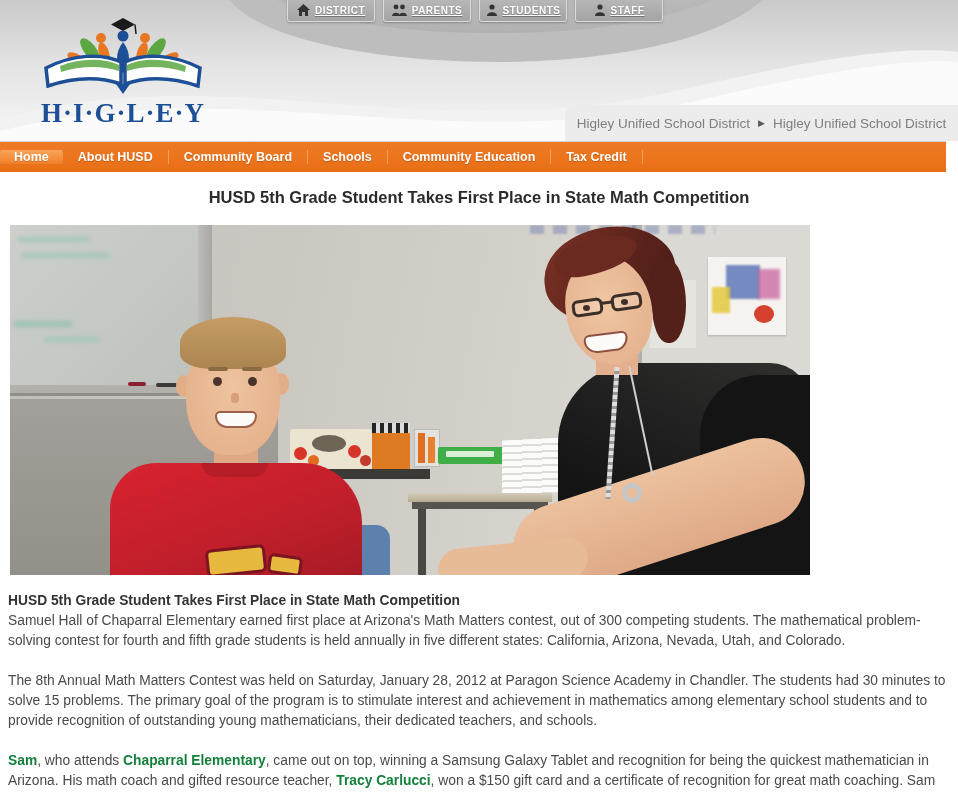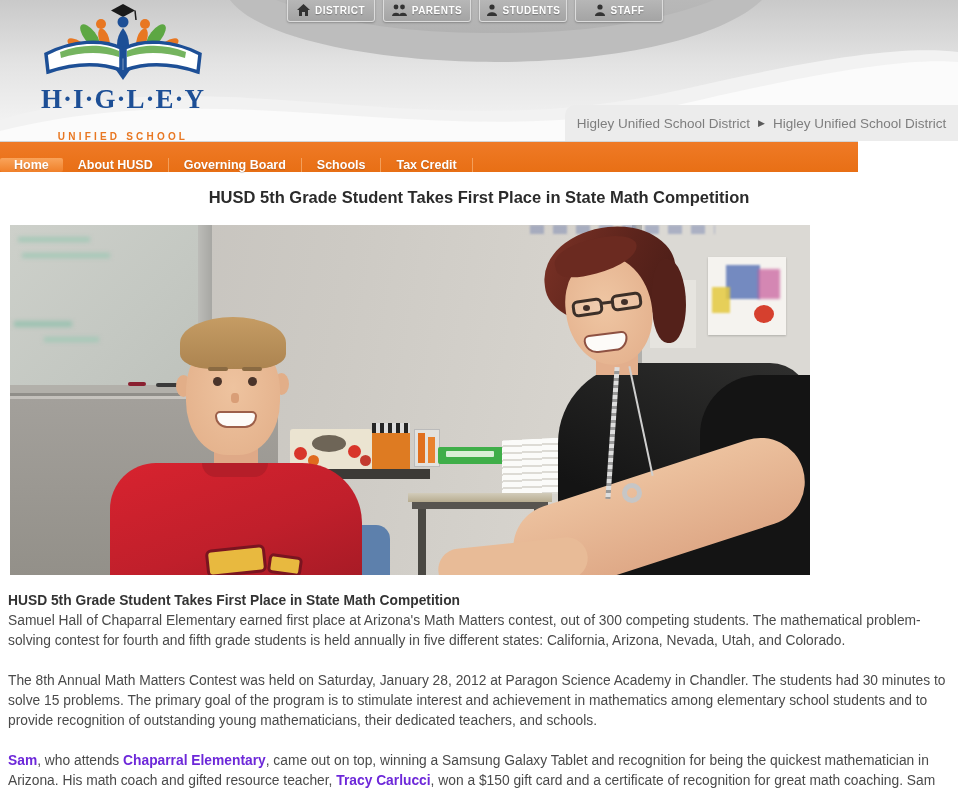--- a/index.html
+++ b/index.html
@@ -11,38 +11,38 @@
             background:linear-gradient(180deg,#c9c9c9 0%,#e3e3e3 45%,#f7f7f7 100%); }
   .swoosh-svg { position:absolute; left:0; top:0; }
   .btn-band { position:absolute; left:215px; top:-62px; width:560px; height:95px;
               background:linear-gradient(#c4c4c4,#b2b2b2); border-radius:0 0 48% 48% / 0 0 95% 95%; }
   .top-buttons { position:absolute; left:287px; top:-8px; display:flex; gap:8px; }
   .aud-btn { width:88px; height:30px; display:flex; align-items:flex-end; justify-content:center;
              gap:5px; padding-bottom:5px; background:linear-gradient(#bdbdbd,#a4a4a4);
              border:1px solid #dcdcdc; border-radius:3px; box-shadow:0 1px 2px rgba(0,0,0,.25);
              cursor:pointer; }
   .aud-btn .lbl { color:#fff; font-size:10px; font-weight:bold; letter-spacing:.5px;
-                  text-shadow:0 1px 1px rgba(0,0,0,.3); }
+                  text-shadow:0 1px 1px rgba(0,0,0,.3);text-decoration:underline; }
   .aud-btn svg { display:block; }
 
-  .logo { position:absolute; left:28px; top:2px; width:190px; text-align:center; cursor:pointer; }
+  .logo { position:absolute; left:28px; top:16px; width:190px; text-align:center; cursor:pointer; }
   .logo-word { font-family:"Liberation Serif", serif; color:#1d4f96; font-size:27px;
                letter-spacing:1px; margin-top:-2px; font-weight:bold; }
   .logo-tag { color:#e87722; font-size:10px; font-weight:bold; letter-spacing:3.2px; margin-top:16px; }
 
   .breadcrumb { position:absolute; left:565px; right:0; bottom:0; height:36px;
                 background:#ececec; border-top-left-radius:10px;
                 display:flex; align-items:center; justify-content:center; gap:8px;
                 color:#7e7e7e; font-size:13.5px; }
   .breadcrumb .sep { font-size:9px; color:#5a5a5a; }
   .breadcrumb a { color:#7e7e7e; text-decoration:none; cursor:pointer; }
 
   
-  .nav { width:858px; height:31px; background:linear-gradient(#ef7a26,#e86f15);
-         display:flex; align-items:flex-end; border-top:1px solid #d4d4d4; }
+  .nav { width:946px; height:31px; background:linear-gradient(#ef7a26,#e86f15);
+         display:flex; align-items:center; border-top:1px solid #d4d4d4; }
   .nav-item { display:flex; align-items:center; padding:0 15px; color:#fff; font-size:12.5px;
               font-weight:bold; cursor:pointer; text-shadow:0 1px 1px rgba(0,0,0,.2);
               border-right:1px solid rgba(255,214,170,.45); }
   .nav-item:first-child { border-right:none; padding:0 14px;
               background:linear-gradient(#f9a45b,#f08029); border-radius:2px; }
   .nav-item:nth-child(2) { border-left:none; }
 
   
   .page-title { margin-top:16px; text-align:center; font-size:16.5px; font-weight:bold;
                 color:#2b2b2b; }
@@ -51,21 +51,21 @@
   .photo { position:absolute; left:10px; top:225px; width:800px; height:350px; overflow:hidden;
            background:linear-gradient(100deg,#c2bfba 0%,#cdcac4 40%,#d8d5cf 72%,#cfccc6 100%); }
   .photo div { position:absolute; }
 
   
   .article { position:absolute; left:8px; top:591px; width:942px; font-size:13.8px;
              line-height:20px; color:#4a4a4a; }
   .article .hd { font-weight:bold; color:#333; }
   .article p { margin:0 0 20px 0; }
   .article p.first { margin-bottom:20px; }
-  .article .b { font-weight:bold; color:#6d28d9; }
+  .article .b { font-weight:bold; color:#15803d; }
 </style>
 </head>
 <body>
 
 <div class="page">
 
   <div class="header">
     <svg class="swoosh-svg" width="958" height="141" viewBox="0 0 958 141">
       <path d="M0,141 L0,120 C220,55 420,150 680,90 C810,60 900,45 958,52 L958,141 Z" fill="#f2f2f2"></path>
       <path d="M0,141 L0,131 C240,70 450,160 700,100 C830,70 910,58 958,62 L958,141 Z" fill="#fbfbfb"></path>
@@ -133,22 +133,23 @@
     <div class="breadcrumb">
       <a>Higley Unified School District</a>
       <span class="sep">▶</span>
       <a>Higley Unified School District</a>
     </div>
   </div>
 
   <div class="nav">
     <div class="nav-item">Home</div>
     <div class="nav-item">About HUSD</div>
-    <div class="nav-item">Governing Board</div>
+    <div class="nav-item">Community Board</div>
     <div class="nav-item">Schools</div>
+    <div class="nav-item">Community Education</div>
     <div class="nav-item">Tax Credit</div>
   </div>
 
   <div class="page-title">HUSD 5th Grade Student Takes First Place in State Math Competition</div>
 
   <div class="photo">
 
     <div style="left:0;top:0;width:188px;height:168px;background:linear-gradient(135deg,#cdd0ca,#c4c8c2 60%,#bec2bc);"></div>
     <div style="left:8px;top:12px;width:72px;height:5px;background:#a5c8b7;filter:blur(2px);"></div>
     <div style="left:12px;top:28px;width:88px;height:5px;background:#a5c8b7;filter:blur(2px);"></div>

